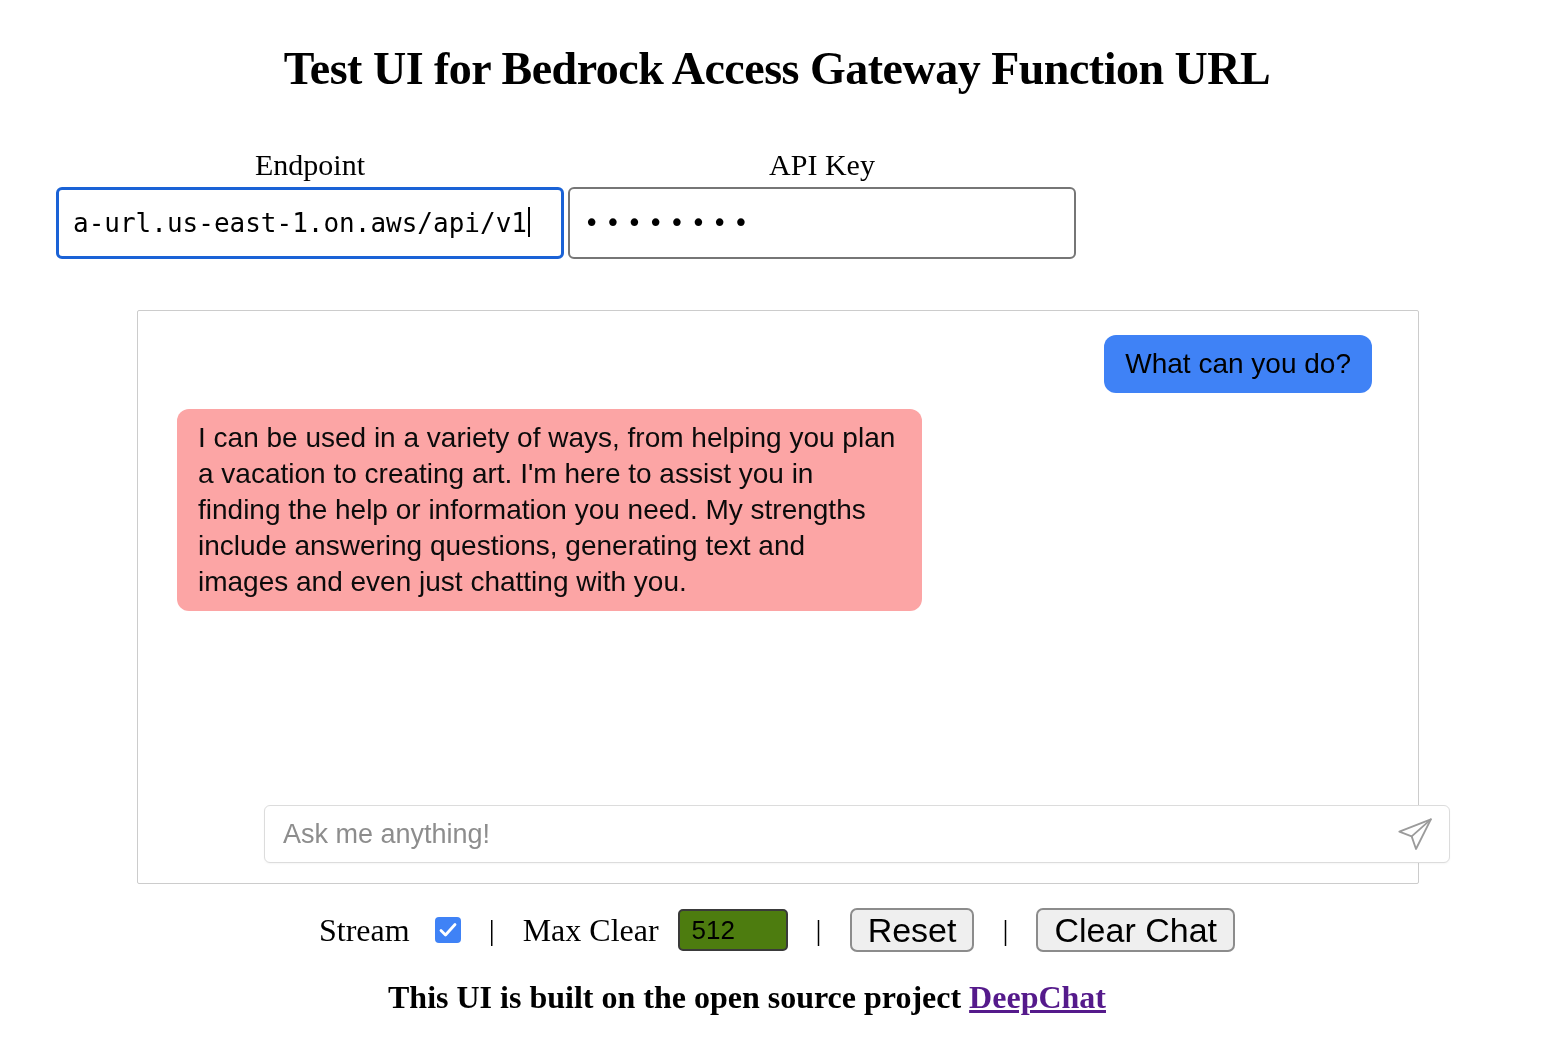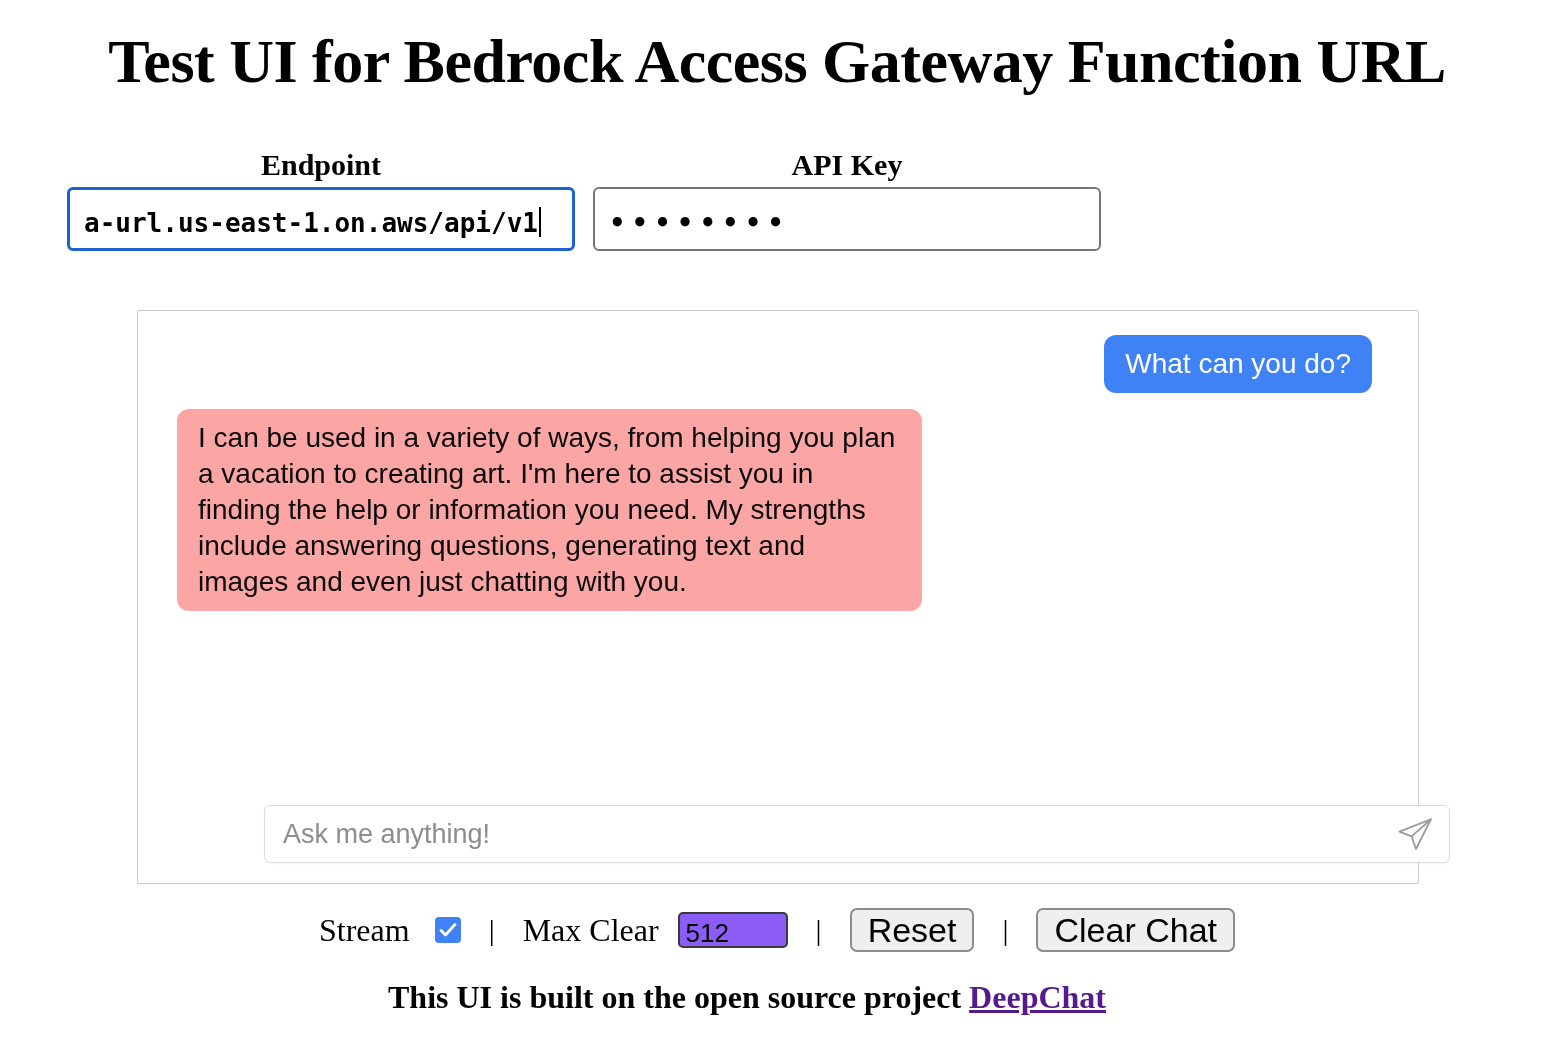--- a/index.html
+++ b/index.html
@@ -20,38 +20,37 @@
     height: 1044px;
     position: relative;
     box-sizing: border-box;
   }
 
   
   .title {
     text-align: center;
     font-family: "Liberation Serif", serif;
     font-weight: bold;
-    font-size: 62px;
+    font-size: 46px;
     line-height: 1;
     letter-spacing: -0.5px;
     margin: 0;
-    padding-top: 30px;
+    padding-top: 46px;
     color: #000;
   }
 
   
   .config-row {
     position: absolute;
     top: 148px;
-    left: 67px;
+    left: 56px;
     width: 1430px;
     display: flex;
-    gap: 18px;
+    gap: 4px;
     align-items: flex-start;
-    font-weight: bold;
   }
   .field {
     display: flex;
     flex-direction: column;
     align-items: center;
   }
   .field.endpoint  { width: 508px; }
   .field.apikey    { width: 508px; }
   .field.modelid   { width: 388px; }
 
@@ -65,21 +64,21 @@
   }
   .field-label .list-link {
     color: #551a8b;
     text-decoration: underline;
     cursor: pointer;
   }
 
   .text-input {
     box-sizing: border-box;
     width: 100%;
-    height: 64px;
+    height: 72px;
     border: 2px solid #767676;
     border-radius: 6px;
     background: #fff;
     font-family: "DejaVu Sans Mono", monospace;
     font-size: 26px;
     line-height: 68px;
     padding: 0 14px;
     color: #000;
     white-space: nowrap;
     overflow: hidden;
@@ -133,21 +132,21 @@
     font-family: "Liberation Sans", sans-serif;
     font-size: 28px;
     line-height: 36px;
     padding: 11px 21px;
     max-width: 745px;
     box-sizing: border-box;
     word-wrap: break-word;
   }
   .bubble.user {
     background: #3f82f6;
-    color: #ffffff;
+    color: #000000;
     margin-right: 24px;
     margin-left: 27px;
   }
   .bubble.ai {
     background: #fca5a5;
     color: #0b0b0b;
     margin-left: 1px;
     width: 745px;
   }
 
@@ -208,28 +207,28 @@
   .sep {
     font-family: "Liberation Serif", serif;
     font-size: 30px;
     color: #000;
     margin: 0 16px;
     line-height: 34px;
   }
   .tokens-input {
     box-sizing: border-box;
     width: 110px;
-    height: 36px;
+    height: 42px;
     border: 2px solid #3a3a3a;
     border-radius: 5px;
-    background: #8b5cf6;
+    background: #4d7c0f;
     font-family: "Liberation Sans", sans-serif;
     font-size: 26px;
     line-height: 38px;
-    padding: 0 6px;
+    padding: 0 12px;
     margin-left: 7px;
     color: #000;
   }
   .btn {
     box-sizing: border-box;
     height: 44px;
     border: 2px solid #8c8c8c;
     border-radius: 7px;
     background: #efefef;
     font-family: "Liberation Sans", sans-serif;

